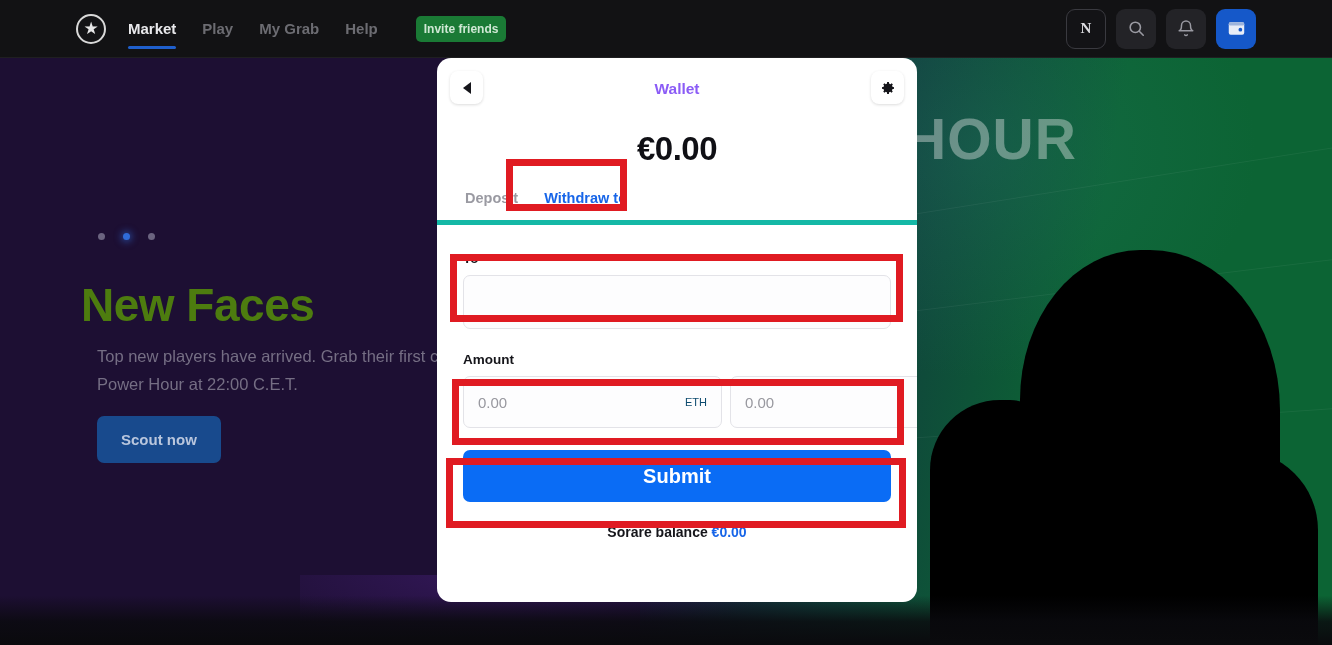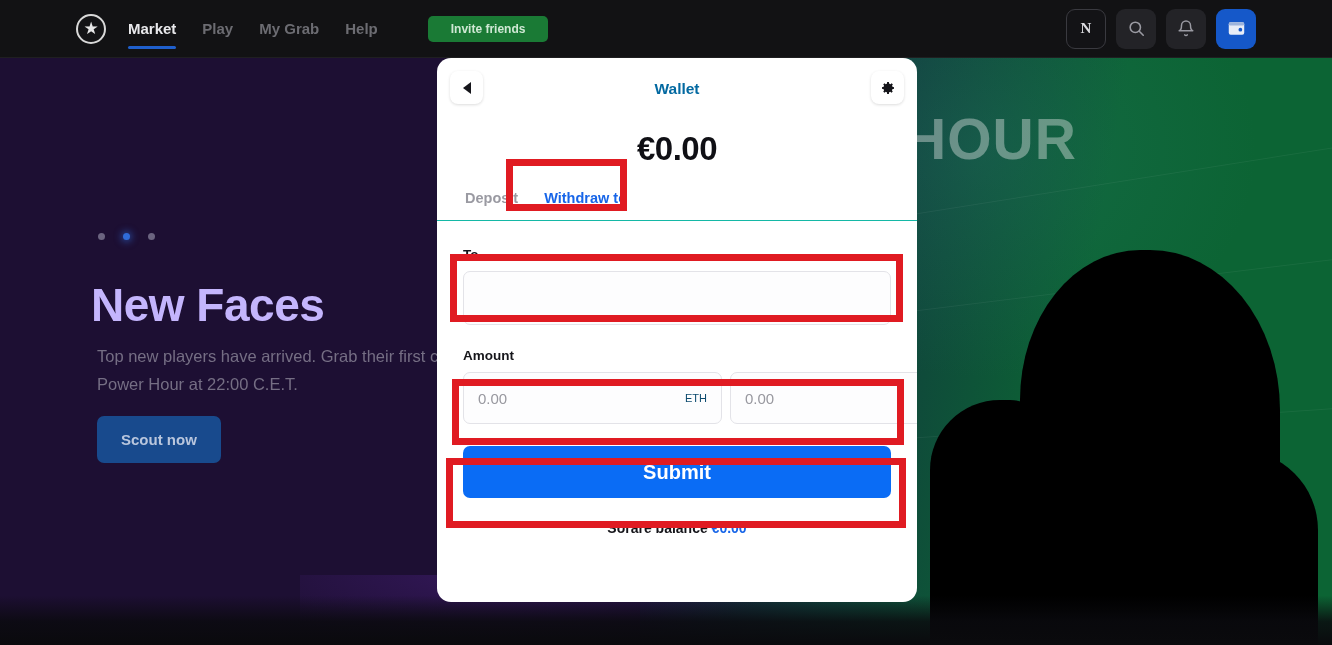--- a/index.html
+++ b/index.html
@@ -147,26 +147,26 @@
   .nav-link.active { color: #e9e9ec; }
   .nav-link.active::after {
     content: "";
     position: absolute;
     left: 0; right: 0; bottom: 6px;
     height: 3px;
     border-radius: 2px;
     background: #1f5fcc;
   }
   .invite-btn {
-    margin-left: 24px;
+    margin-left: 12px;
     background: #1a7a35;
     color: #cfe8d4;
     font-size: 12px;
     font-weight: 700;
-    padding: 6px 23px;
+    padding: 6px 8px;
     border-radius: 5px;
     border: none;
     cursor: pointer;
     white-space: nowrap;
     font-family: "Liberation Sans", sans-serif;
   }
 
   .nav-right {
     margin-left: auto;
     display: flex; align-items: center; gap: 10px;
@@ -191,25 +191,25 @@
   .nav-icon-btn.wallet { background: #1558c9; }
   .nav-icon-btn svg { display: block; }
 
   
   .dots { position: absolute; left: 98px; top: 233px; display: flex; gap: 18px; align-items: center; }
   .dot { width: 7px; height: 7px; border-radius: 50%; background: #6b6480; cursor: pointer; }
   .dot.active { background: #2f6bd8; box-shadow: 0 0 7px 2px rgba(47,107,216,0.55); }
 
   .hero-title {
     position: absolute;
-    left: 91px; top: 278px;
+    left: 81px; top: 278px;
     font-size: 46px;
     font-weight: 800;
     letter-spacing: -0.5px;
-    color: #c4b5fd;
+    color: #4d7c0f;
   }
   .hero-sub {
     position: absolute;
     left: 97px; top: 342px;
     width: 470px;
     font-size: 16.5px;
     line-height: 28px;
     color: #756e84;
     font-weight: 400;
   }
@@ -241,21 +241,21 @@
   .modal-header {
     position: relative;
     height: 62px;
     display: flex;
     align-items: center;
     justify-content: center;
   }
   .modal-title {
     font-size: 15.5px;
     font-weight: 700;
-    color: #0369a1;
+    color: #8b5cf6;
   }
   .icon-sq {
     position: absolute;
     width: 33px; height: 33px;
     border-radius: 8px;
     background: #ffffff;
     box-shadow: 0 1px 3px rgba(0,0,0,0.14);
     display: flex; align-items: center; justify-content: center;
     cursor: pointer;
     border: none;
@@ -277,21 +277,21 @@
     letter-spacing: -0.5px;
     margin-top: 10px;
   }
 
   .tabs {
     margin-top: 22px;
     padding: 0 28px;
     display: flex;
     align-items: flex-end;
     gap: 0;
-    border-bottom: 1px solid #14b8a6;
+    border-bottom: 5px solid #14b8a6;
     position: relative;
   }
   .tab {
     font-size: 14.5px;
     font-weight: 700;
     color: #9a9aa2;
     padding: 0 0 14px 0;
     cursor: pointer;
     background: none;
     border: none;

